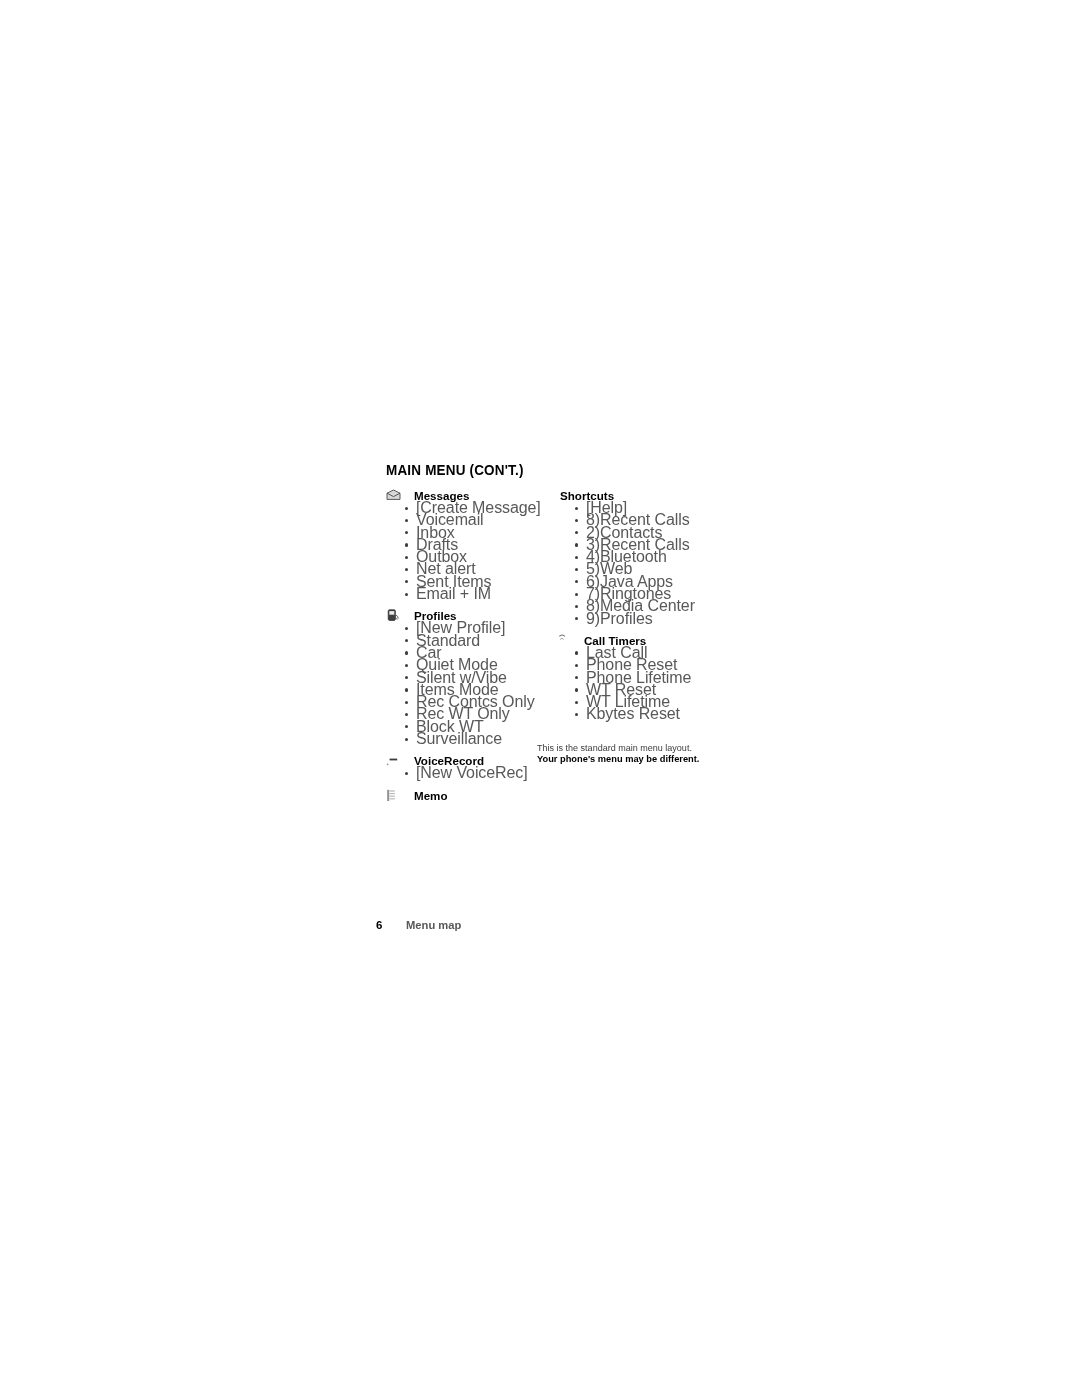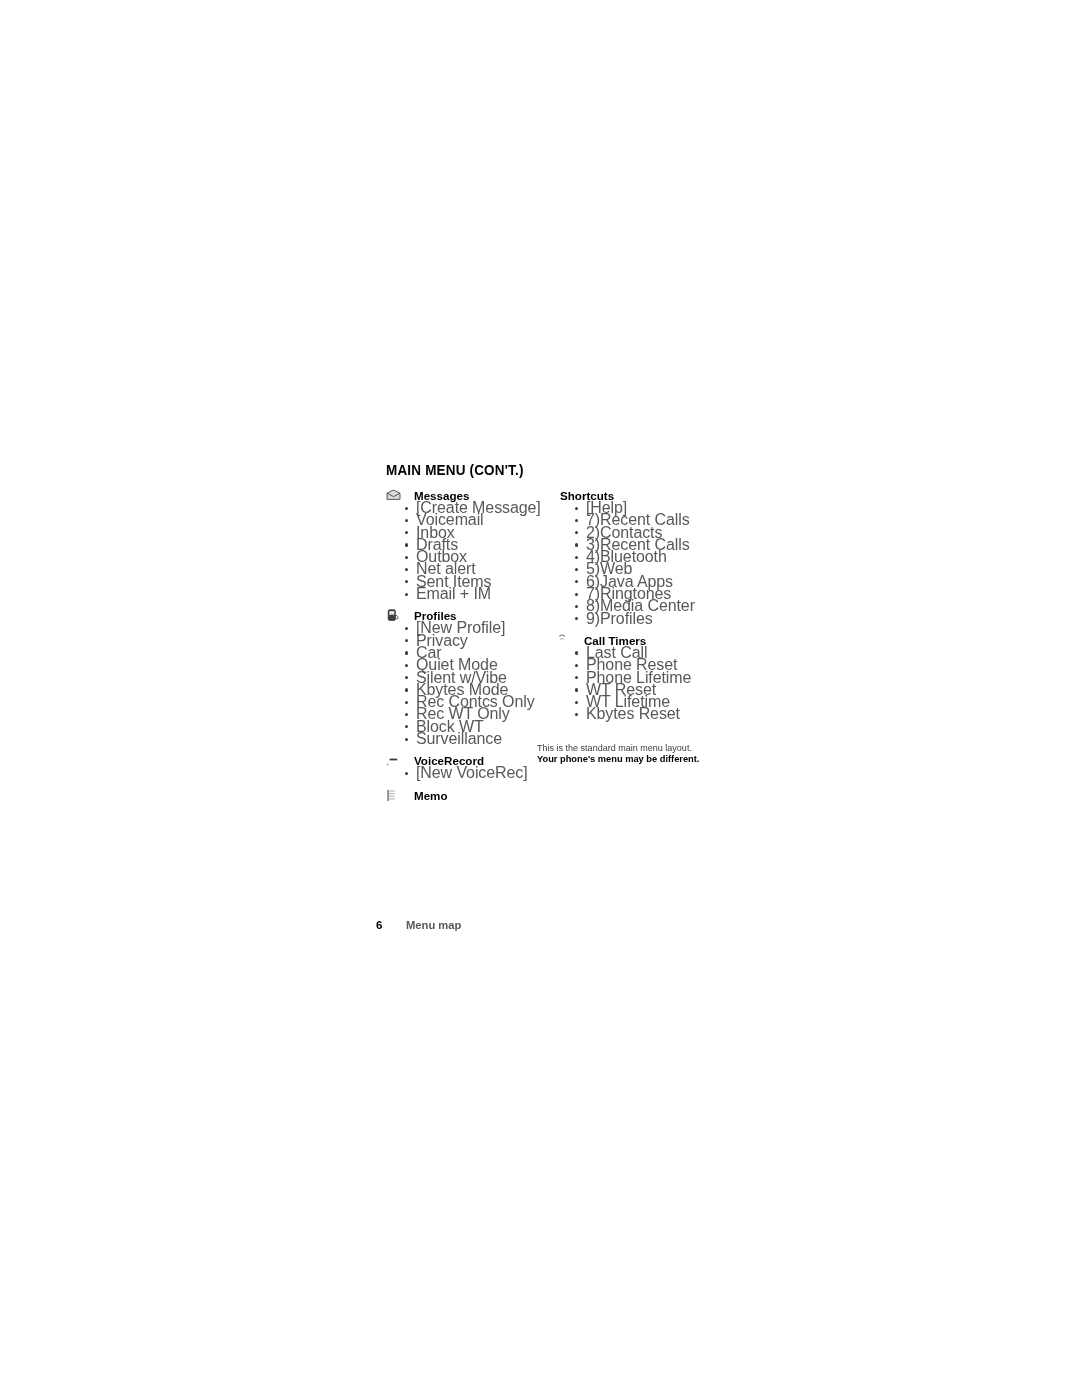--- a/index.html
+++ b/index.html
@@ -172,25 +172,25 @@
         <div class="section-head"><span class="head-icon">
             <svg width="15" height="13" viewBox="0 0 15 13">
               <rect x="2.2" y="0.8" width="7.2" height="10.6" rx="1.4" fill="#3f3f41" stroke="#2a2a2c" stroke-width="0.7"></rect>
               <rect x="3.3" y="2.1" width="5" height="3.6" fill="#e8e8e8"></rect>
               <path d="M10 6.2 q2.4 1 2.2 3.4" fill="none" stroke="#4a4a4c" stroke-width="0.9"></path>
               <path d="M10.1 9.1 q1.1 .4 1 1.6" fill="none" stroke="#4a4a4c" stroke-width="0.8"></path>
             </svg>
           </span><span>Profiles</span></div>
         <ul class="items">
           <li><span class="bullet"></span><span>[New Profile]</span></li>
-          <li><span class="bullet"></span><span>Privacy</span></li>
+          <li><span class="bullet"></span><span>Standard</span></li>
           <li><span class="bullet"></span><span>Car</span></li>
           <li><span class="bullet"></span><span>Quiet Mode</span></li>
           <li><span class="bullet"></span><span>Silent w/Vibe</span></li>
-          <li><span class="bullet"></span><span>Kbytes Mode</span></li>
+          <li><span class="bullet"></span><span>Items Mode</span></li>
           <li><span class="bullet"></span><span>Rec Contcs Only</span></li>
           <li><span class="bullet"></span><span>Rec WT Only</span></li>
           <li><span class="bullet"></span><span>Block WT</span></li>
           <li><span class="bullet"></span><span>Surveillance</span></li>
         </ul>
         <div class="gap-after"></div>
       </div>
       <div class="section">
         <div class="section-head"><span class="head-icon">
             <svg width="15" height="13" viewBox="0 0 15 13">
@@ -213,21 +213,21 @@
               <rect x="3.6" y="9.2" width="5.2" height="1.2" fill="#b8b8ba"></rect>
             </svg>
           </span><span>Memo</span></div>
       </div>
     </div>
   <div class="col col-right" id="col-right">
       <div class="section">
         <div class="section-head noicon"><span>Shortcuts</span></div>
         <ul class="items">
           <li><span class="bullet"></span><span>[Help]</span></li>
-          <li><span class="bullet"></span><span>7)Recent Calls</span></li>
+          <li><span class="bullet"></span><span>8)Recent Calls</span></li>
           <li><span class="bullet"></span><span>2)Contacts</span></li>
           <li><span class="bullet"></span><span>3)Recent Calls</span></li>
           <li><span class="bullet"></span><span>4)Bluetooth</span></li>
           <li><span class="bullet"></span><span>5)Web</span></li>
           <li><span class="bullet"></span><span>6)Java Apps</span></li>
           <li><span class="bullet"></span><span>7)Ringtones</span></li>
           <li><span class="bullet"></span><span>8)Media Center</span></li>
           <li><span class="bullet"></span><span>9)Profiles</span></li>
         </ul>
         <div class="gap-after"></div>

